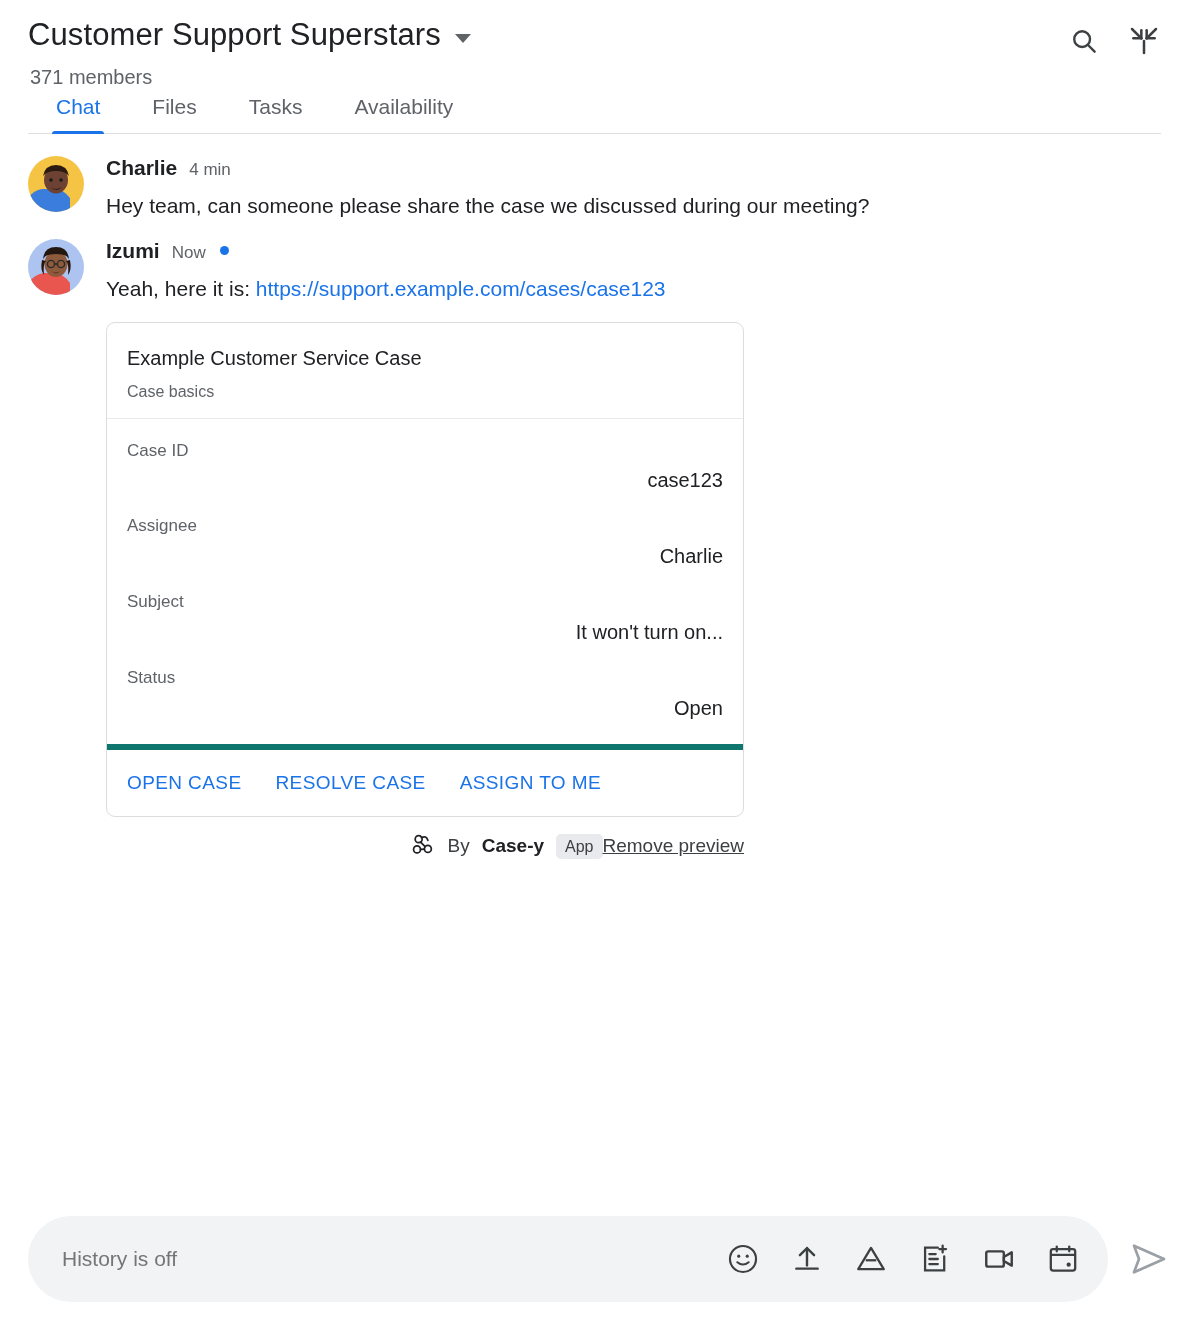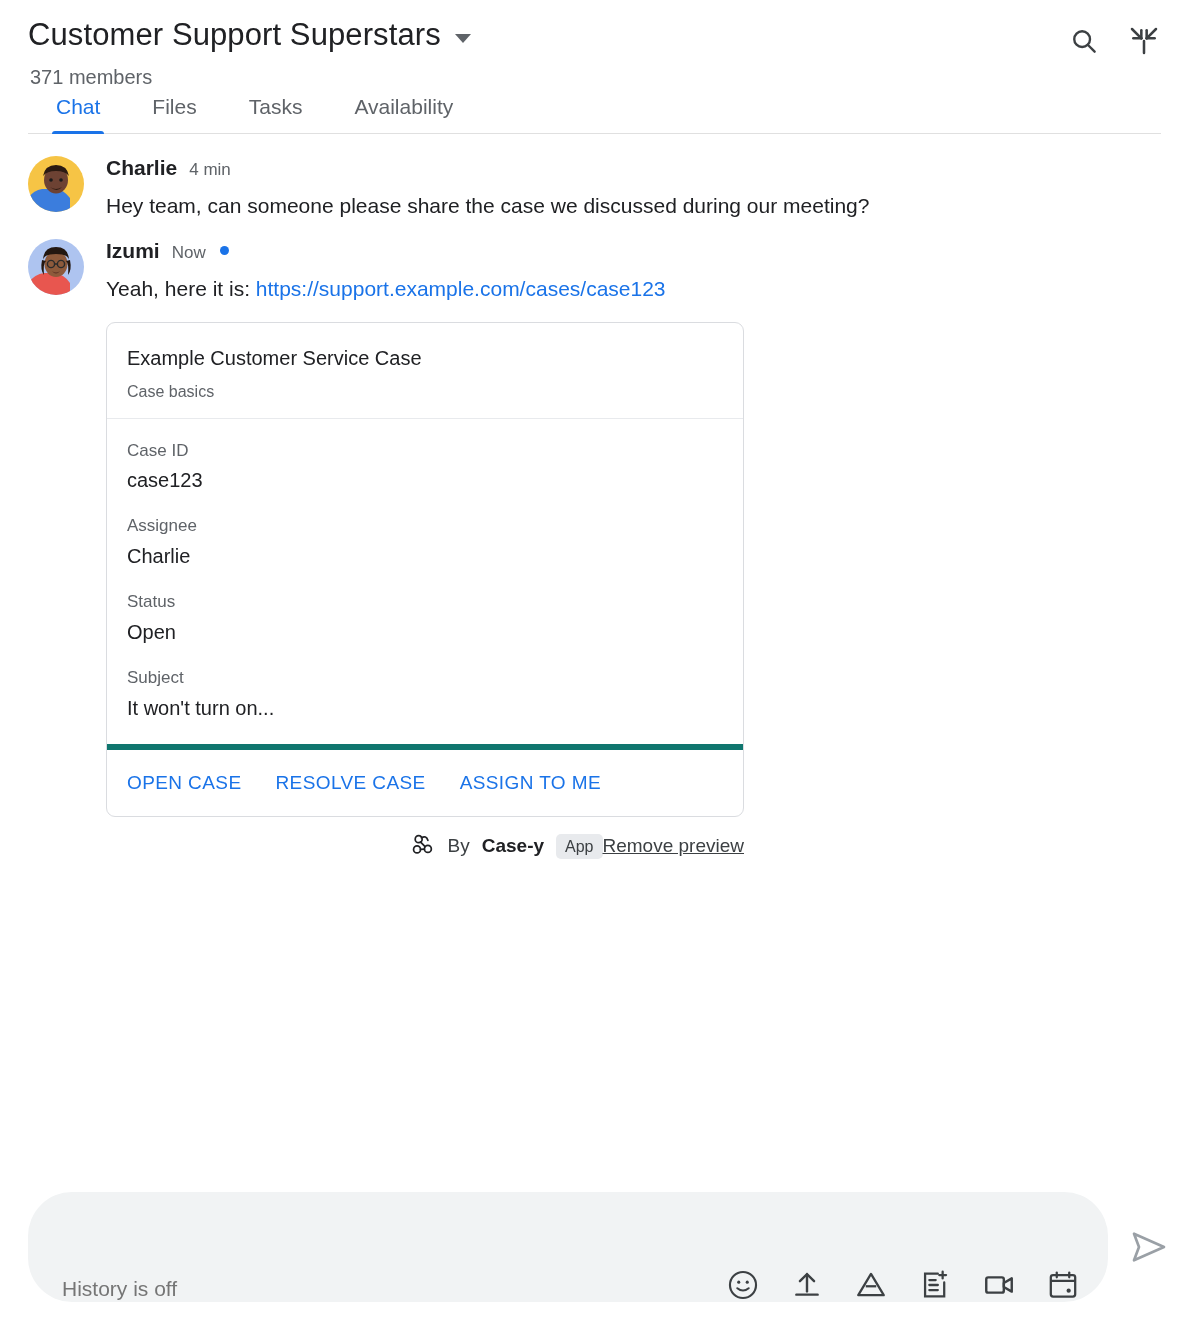--- a/index.html
+++ b/index.html
@@ -184,20 +184,21 @@
   .field-label {
     font-size: 17px;
     color: #5f6368;
     line-height: 1.4;
   }
   .field-value {
     font-size: 20px;
     color: #202124;
     margin-top: 5px;
     line-height: 1.35;
+    text-align: right;
   }
   .card-actions {
     padding: 22px 20px;
     display: flex;
     gap: 34px;
   }
   .card-action {
     font-size: 19px;
     font-weight: 500;
     color: #1a73e8;
@@ -241,25 +242,25 @@
   
   .composer-wrap {
     flex: 0 0 auto;
     padding: 20px 28px 34px 28px;
     display: flex;
     align-items: center;
     gap: 18px;
   }
   .composer {
     flex: 1 1 auto;
-    height: 110px;
+    height: 86px;
     background: #f1f3f4;
     border-radius: 44px;
     display: flex;
-    align-items: flex-end;
+    align-items: center;
     padding: 0 28px 0 32px;
   }
   .composer-input {
     flex: 1 1 auto;
     font-size: 21px;
     color: #5f6368;
     background: transparent;
     border: none;
     outline: none;
     font-family: "Liberation Sans", sans-serif;
@@ -373,26 +374,26 @@
           <div class="card-fields">
             <div class="field">
               <div class="field-label">Case ID</div>
               <div class="field-value">case123</div>
             </div>
             <div class="field">
               <div class="field-label">Assignee</div>
               <div class="field-value">Charlie</div>
             </div>
             <div class="field">
+              <div class="field-label">Subject</div>
+              <div class="field-value">It won't turn on...</div>
+            </div>
+            <div class="field">
               <div class="field-label">Status</div>
               <div class="field-value">Open</div>
-            </div>
-            <div class="field">
-              <div class="field-label">Subject</div>
-              <div class="field-value">It won't turn on...</div>
             </div>
           </div>
           <div class="card-actions">
             <div class="card-action">OPEN CASE</div>
             <div class="card-action">RESOLVE CASE</div>
             <div class="card-action">ASSIGN TO ME</div>
           </div>
         </div>
 
         <div class="attribution">

